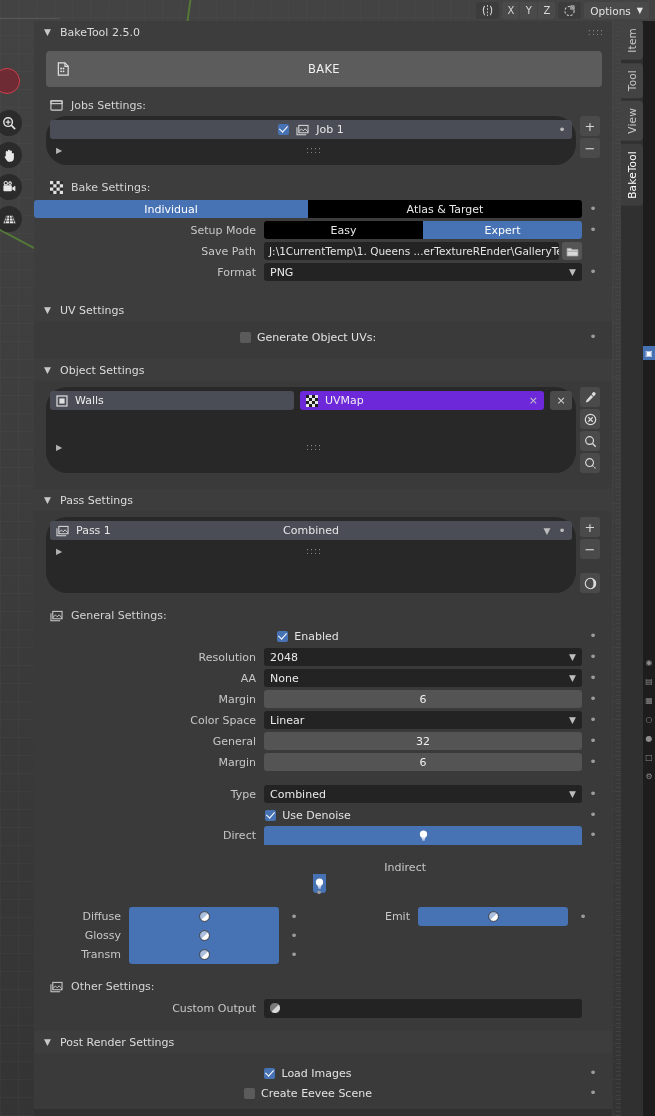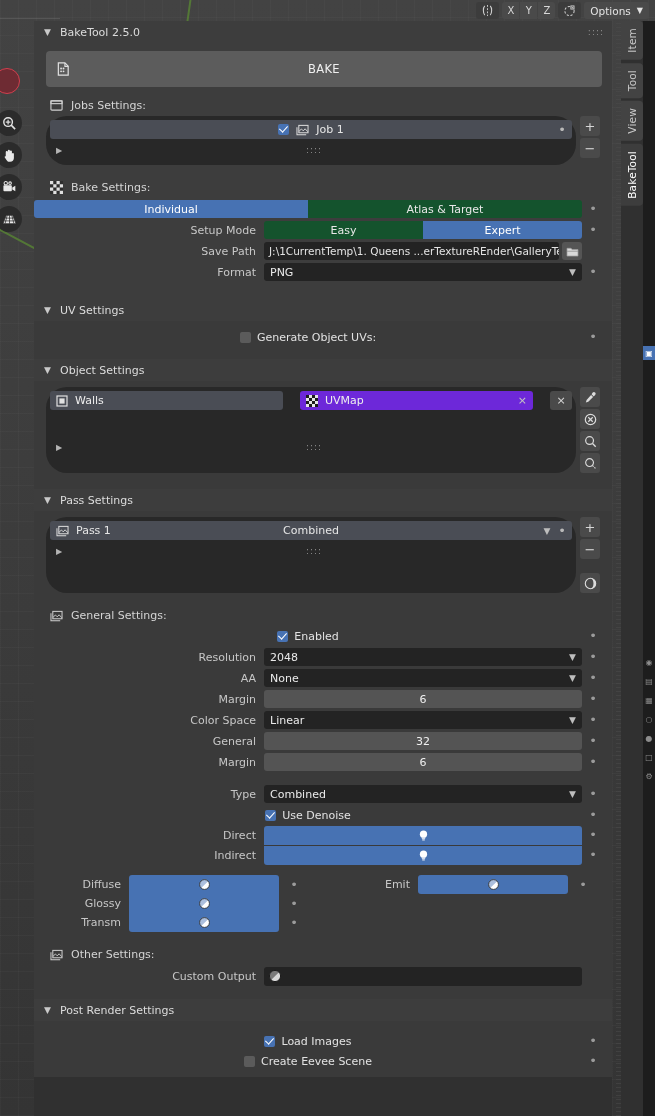--- a/index.html
+++ b/index.html
@@ -164,21 +164,21 @@
   .plabel {
     width:230px; text-align:right; padding-right:8px;
     color:#c7c7c7; font-size:11px; white-space:nowrap;
   }
   .pfield { flex:1; display:flex; align-items:center; min-width:0; }
   .deco { width:22px; text-align:center; color:#9b9b9b; font-size:13px; line-height:0; }
 
   .seg { display:flex; width:100%; height:18px; border-radius:3px; overflow:hidden; }
   .seg > div {
     flex:1; display:flex; align-items:center; justify-content:center;
-    font-size:11px; color:#e8e8e8; background:#14532d;
+    font-size:11px; color:#e8e8e8; background:#000000;
   }
   .seg > div.on { background:#4772b3; color:#ffffff; }
 
   .drop {
     width:100%; height:18px; background:#232323; border-radius:3px;
     display:flex; align-items:center; padding:0 6px; font-size:11px; color:#eaeaea;
     position:relative;
   }
   .drop .dv { flex:1; }
   .drop .dchev { color:#bdbdbd; font-size:9px; }
@@ -499,21 +499,21 @@
     </div>
 
     <div class="panel-head">
       <span class="chev">▼</span>
       <span>Object Settings</span>
     </div>
     <div class="panel-body sub">
       <div class="spacer6"></div>
       <div class="listbox-wrap">
         <div class="listbox">
-          <div style="display:flex; gap:17px;">
+          <div style="display:flex; gap:6px;">
             <div class="obj-field">
               <span class="ico">
                 <svg width="12" height="12" viewBox="0 0 12 12">
                     <rect x="1" y="1" width="10" height="10" fill="none" stroke="#e0e0e0" stroke-width="1.2"></rect>
                     <rect x="3.4" y="3.4" width="5.2" height="5.2" fill="#e0e0e0"></rect>
                   </svg>
               </span>
               <span>Walls</span>
             </div>
             <div class="obj-field black">
@@ -719,21 +719,21 @@
                   <circle cx="7" cy="5.6" r="3.9" fill="#ffffff"></circle>
                   <rect x="5.2" y="9.4" width="3.6" height="1.1" fill="#ffffff"></rect>
                   <rect x="5.6" y="11.2" width="2.8" height="1.1" fill="#ffffff"></rect>
                 </svg>
           </span>
         </div>
           </div>
         <div class="deco">•</div>
       </div>
 
-      <div class="prow" style="margin:0;">
+      <div class="prow" style="margin:16px;flex-direction:column;">
         <div class="plabel">Indirect</div>
         <div class="pfield">
             <div class="togbtn s-bot">
           <span class="ico">
             <svg width="13" height="13" viewBox="0 0 14 14">
                   <circle cx="7" cy="5.6" r="3.9" fill="#ffffff"></circle>
                   <rect x="5.2" y="9.4" width="3.6" height="1.1" fill="#ffffff"></rect>
                   <rect x="5.6" y="11.2" width="2.8" height="1.1" fill="#ffffff"></rect>
                 </svg>
           </span>

